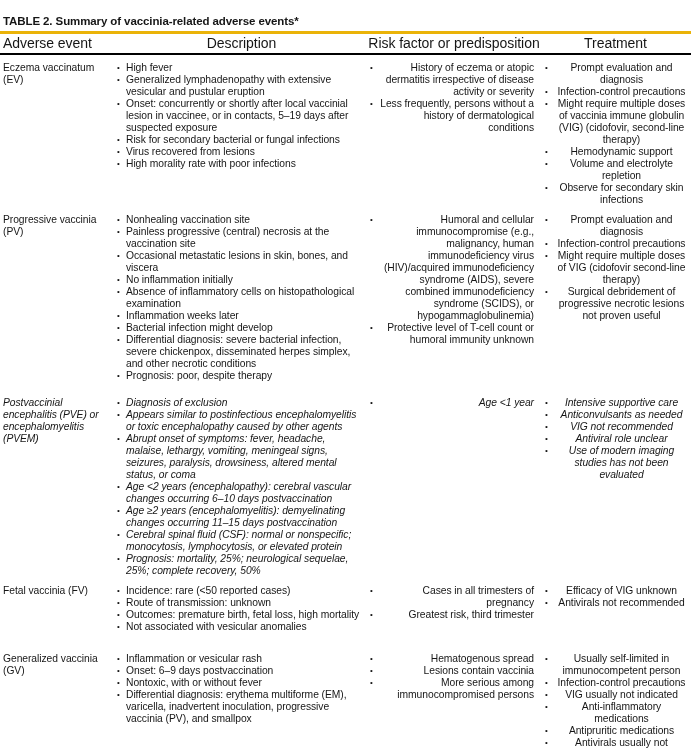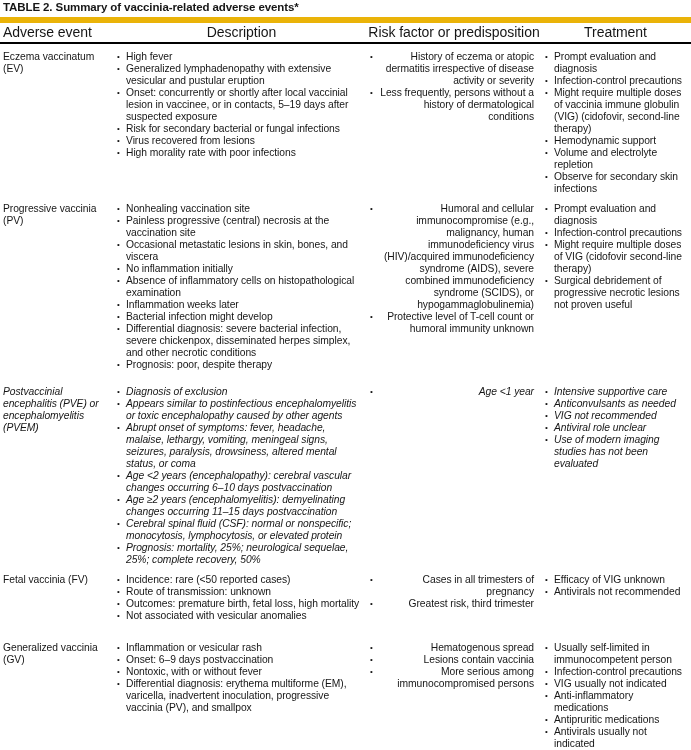--- a/index.html
+++ b/index.html
@@ -10,22 +10,22 @@
     box-sizing: border-box;
     background: #ffffff;
     color: #161616;
     font-family: "Liberation Sans", sans-serif;
     overflow: hidden;
   }
   .title {
     font-weight: bold;
     font-size: 11.5px;
     line-height: 13px;
-    padding: 1px 0 3px 3px;
-    border-bottom: 6px solid #eab308;
+    padding: 15px 0 3px 3px;
+    border-bottom: 3px solid #eab308;
     letter-spacing: -0.1px;
   }
   table.adv {
     width: 100%;
     border-collapse: collapse;
     table-layout: fixed;
     border-bottom: 1px solid #000;
   }
   table.adv col.c1 { width: 115px; }
   table.adv col.c2 { width: 253px; }
@@ -44,21 +44,21 @@
   tbody td {
     vertical-align: top;
     font-size: 10.3px;
     line-height: 12px;
     padding-top: 7px;
     letter-spacing: -0.05px;
   }
   td.c1 { padding-left: 3px; padding-right: 8px; }
   td.c2 { padding-right: 4px; }
   td.c3 { padding-right: 6px; text-align: right; }
-  td.c4 { padding-left: 4px; padding-right: 2px; }
+  td.c4 { padding-left: 4px; padding-right: 2px; text-align: center; }
   ul.blist { margin: 0; padding: 0; list-style: none; }
   ul.blist li {
     position: relative;
     padding-left: 10px;
     margin: 0;
   }
   ul.blist li::before {
     content: "•";
     position: absolute;
     left: 1px;

